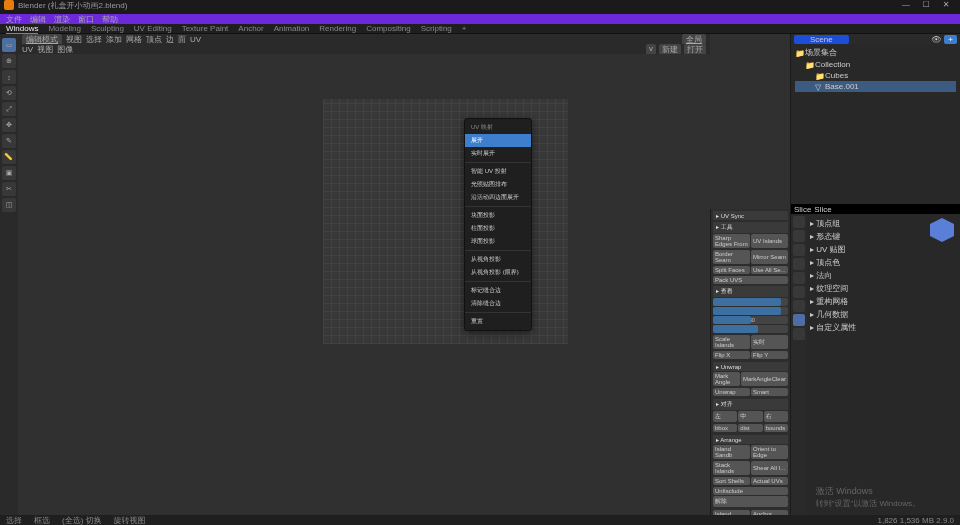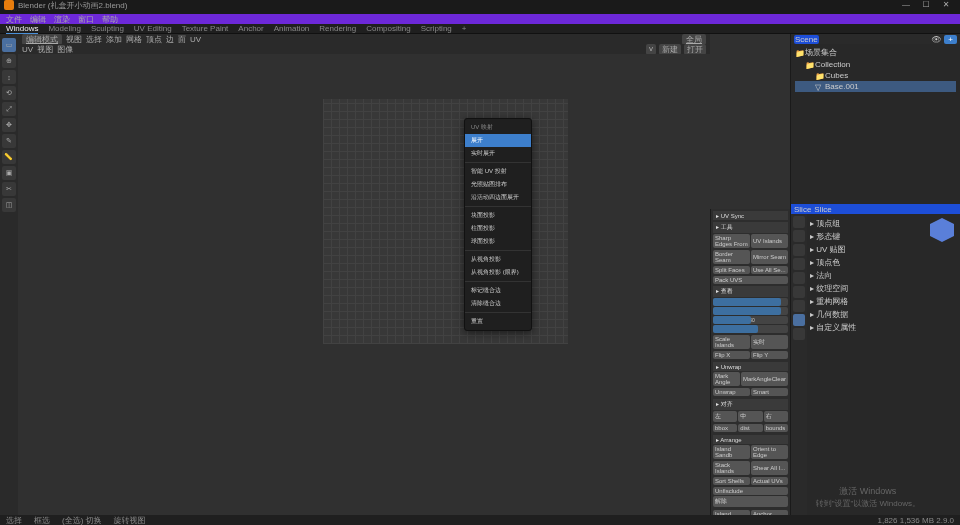--- a/index.html
+++ b/index.html
@@ -49,50 +49,50 @@
 .npanel .sec { margin-bottom:2px; }
 .npanel .hdr { background:#3a3a3a; padding:1px 3px; font-size:6px; color:#ddd; display:flex; align-items:center; }
 .npanel .btn { background:#555; padding:1px 2px; margin:1px 0; font-size:6px; color:#ccc; border-radius:2px; display:flex; align-items:center; }
 .npanel .btns2 { display:flex; gap:1px; }
 .npanel .btns2 .btn { flex:1; }
 .npanel .slider { background:#444; height:8px; margin:1px 0; border-radius:2px; position:relative; font-size:5px; color:#ccc; text-align:center; line-height:8px; }
 .npanel .slider .fill { position:absolute; left:0; top:0; bottom:0; background:#3d6fa0; border-radius:2px; }
 
 .outliner { width:170px; background:#282828; border-left:1px solid #1a1a1a; display:flex; flex-direction:column; }
 .outliner .top { height:10px; background:#2a2a2a; display:flex; align-items:center; padding:0 3px; gap:3px; font-size:6px; }
-.outliner .top .scenebtn { background:#1d4ed8; padding:0 1px; border-radius:2px; }
+.outliner .top .scenebtn { background:#1d4ed8; padding:0 16px; border-radius:2px; }
 .outliner .top .add { background:#3d7fcc; padding:0 4px; border-radius:2px; color:#fff; }
 .outliner .tree { flex:0 0 160px; padding:2px 4px; font-size:6px; color:#ccc; }
 .outliner .tree .item { padding:1px 0; display:flex; align-items:center; gap:2px; }
 .outliner .tree .item.sel { background:#3d5a80; }
 .outliner .tree .indent1 { padding-left:10px; }
 .outliner .tree .indent2 { padding-left:20px; }
 .outliner .tree .ico { width:8px; height:8px; display:inline-block; }
 
-.outliner .propshdr { height:10px; background:#1d4ed8; display:flex; align-items:center; padding:0 3px; font-size:6px; gap:3px; }
+.outliner .propshdr { height:10px; background:#000000; display:flex; align-items:center; padding:0 3px; font-size:6px; gap:3px; }
 .outliner .props { flex:1; display:flex; }
 .outliner .proptabs { width:16px; background:#2a2a2a; display:flex; flex-direction:column; gap:2px; padding:2px; }
 .outliner .proptabs .ptab { width:12px; height:12px; background:#383838; border-radius:2px; }
 .outliner .proptabs .ptab.active { background:#4a6fa0; }
 .outliner .propbody { flex:1; padding:3px; font-size:6px; color:#ccc; position:relative; }
 .outliner .propbody .hex { position:absolute; right:6px; top:4px; width:24px; height:24px; background:#5a7fd9; clip-path:polygon(50% 0,100% 25%,100% 75%,50% 100%,0 75%,0 25%); }
 .outliner .propbody .row { padding:1px 0; }
 
 
 .ctxmenu { position:absolute; left:464px; top:118px; width:68px; background:#1f1f1f; border:1px solid #111; border-radius:3px; box-shadow:0 2px 8px rgba(0,0,0,.5); z-index:100; padding:2px 0; }
 .ctxmenu .mhdr { padding:2px 6px; font-size:6px; color:#888; }
 .ctxmenu .mitem { padding:2px 6px; font-size:6px; color:#ccc; }
 .ctxmenu .mitem.hl { background:#3d7fcc; color:#fff; }
 .ctxmenu .sep { height:1px; background:#333; margin:2px 0; }
 
 
 .status { position:absolute; bottom:0; left:0; right:0; height:10px; background:#1f1f1f; display:flex; align-items:center; padding:0 6px; gap:12px; font-size:6px; color:#888; }
 .status .right { margin-left:auto; }
 
-.watermark { position:absolute; right:40px; bottom:16px; font-size:8px; color:#666; text-align:center; }
+.watermark { position:absolute; right:40px; bottom:16px; font-size:8px; color:#666; text-align:left; }
 .watermark .big { font-size:9px; }
 </style>
 </head>
 <body>
 
 <div class="titlebar">
   <div class="logo"></div>
   <div class="title"><span>Blender</span> <span>(礼盒开小动画2.blend)</span></div>
   <div class="winbtn">—</div>
   <div class="winbtn">☐</div>

